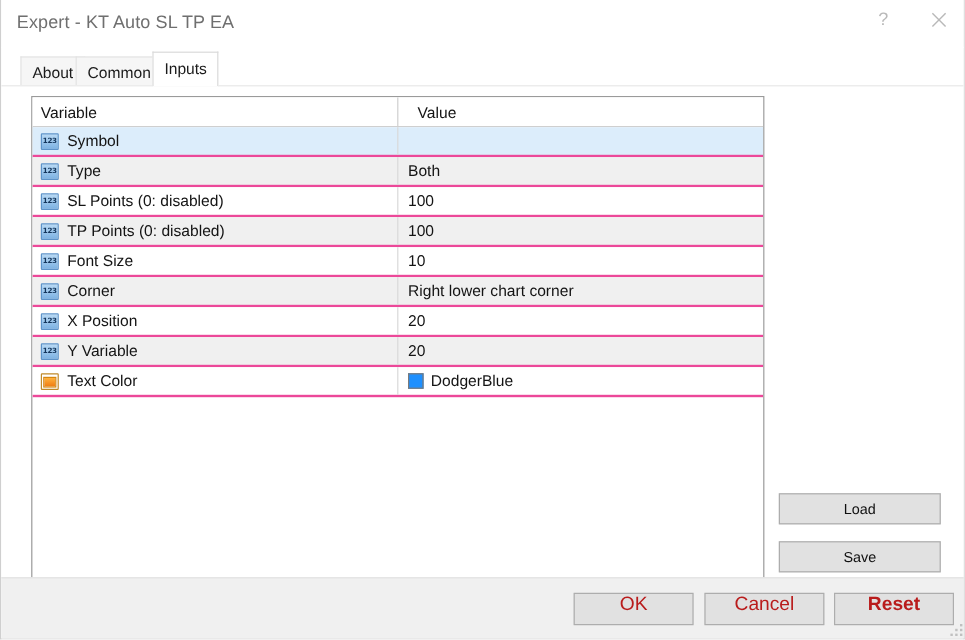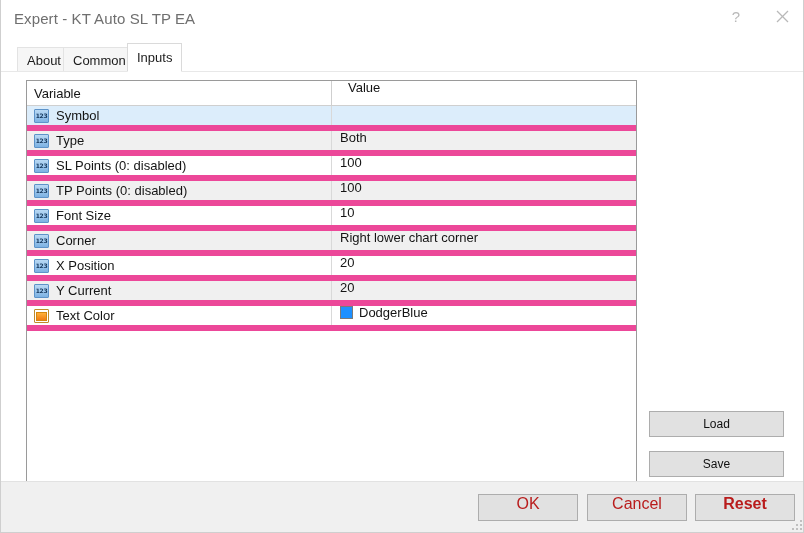--- a/index.html
+++ b/index.html
@@ -104,21 +104,21 @@
     height: 405px;
     background: #ffffff;
     border: 1px solid #9a9a9a;
     overflow: hidden;
   }
   .trow {
     position: relative;
     display: flex;
     height: 25px;
     width: 100%;
-    border-bottom: 6px solid #ec4899;
+    border-bottom: 2px solid #ec4899;
   }
   .trow.header {
     background: #ffffff;
     border-bottom: 1px solid #cfcfcf;
     gap: 8px;
   }
   .trow.odd  { background: #ffffff; }
   .trow.even { background: #f0f0f0; }
   .trow.selected { background: #dcedfb; }
 
@@ -131,20 +131,21 @@
     border-right: 1px solid #d9d9d9;
     font-size: 13px;
     color: #141414;
     white-space: nowrap;
     overflow: hidden;
   }
   .trow.header .cell-var { border-right: 1px solid #cfcfcf; }
   .cell-val {
     flex: 1;
     display: flex;
+    align-items: center;
     padding-left: 8px;
     font-size: 13px;
     color: #141414;
     white-space: nowrap;
     overflow: hidden;
   }
   .cell-var .label, .cell-val .label { line-height: 1; }
 
   
   .icon-123 {
@@ -356,21 +357,21 @@
           <span class="label">X Position</span>
         </div>
         <div class="cell-val">
           <span class="label">20</span>
         </div>
       </div>
 
       <div class="trow even">
         <div class="cell-var">
           <span class="icon-123"></span>
-          <span class="label">Y Current</span>
+          <span class="label">Y Variable</span>
         </div>
         <div class="cell-val">
           <span class="label">20</span>
         </div>
       </div>
 
       <div class="trow odd">
         <div class="cell-var">
           <span class="icon-color"></span>
           <span class="label">Text Color</span>

